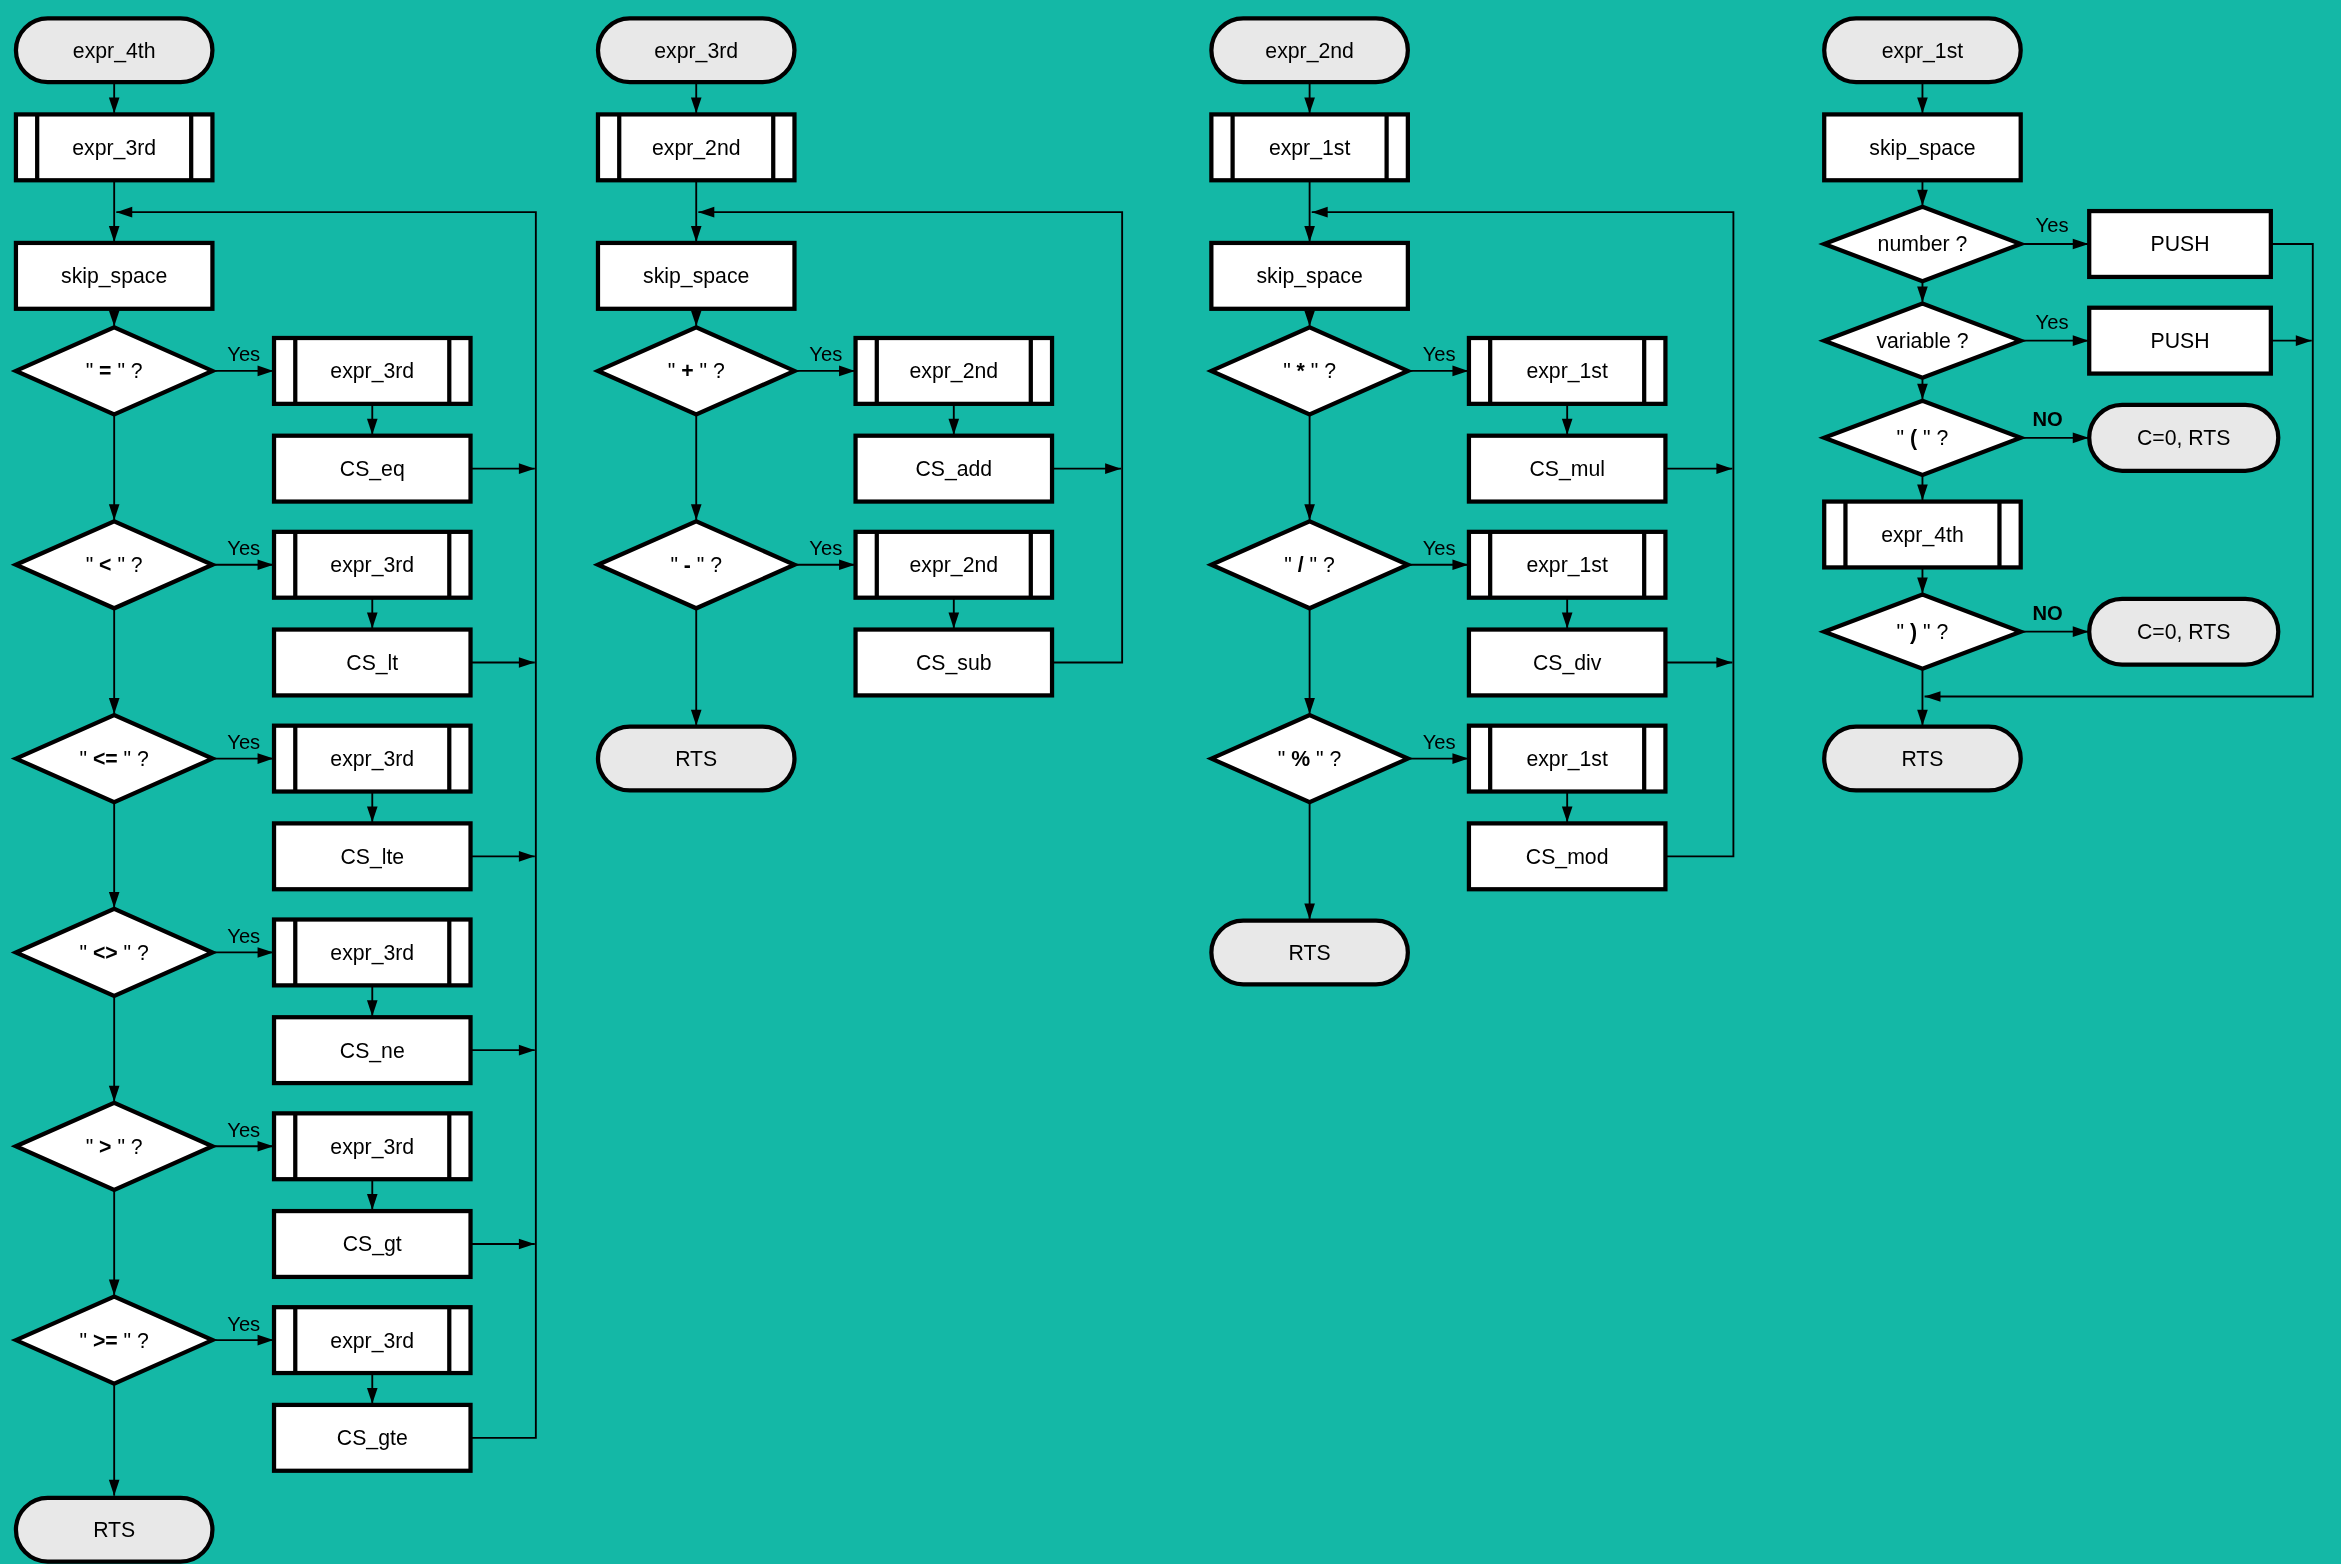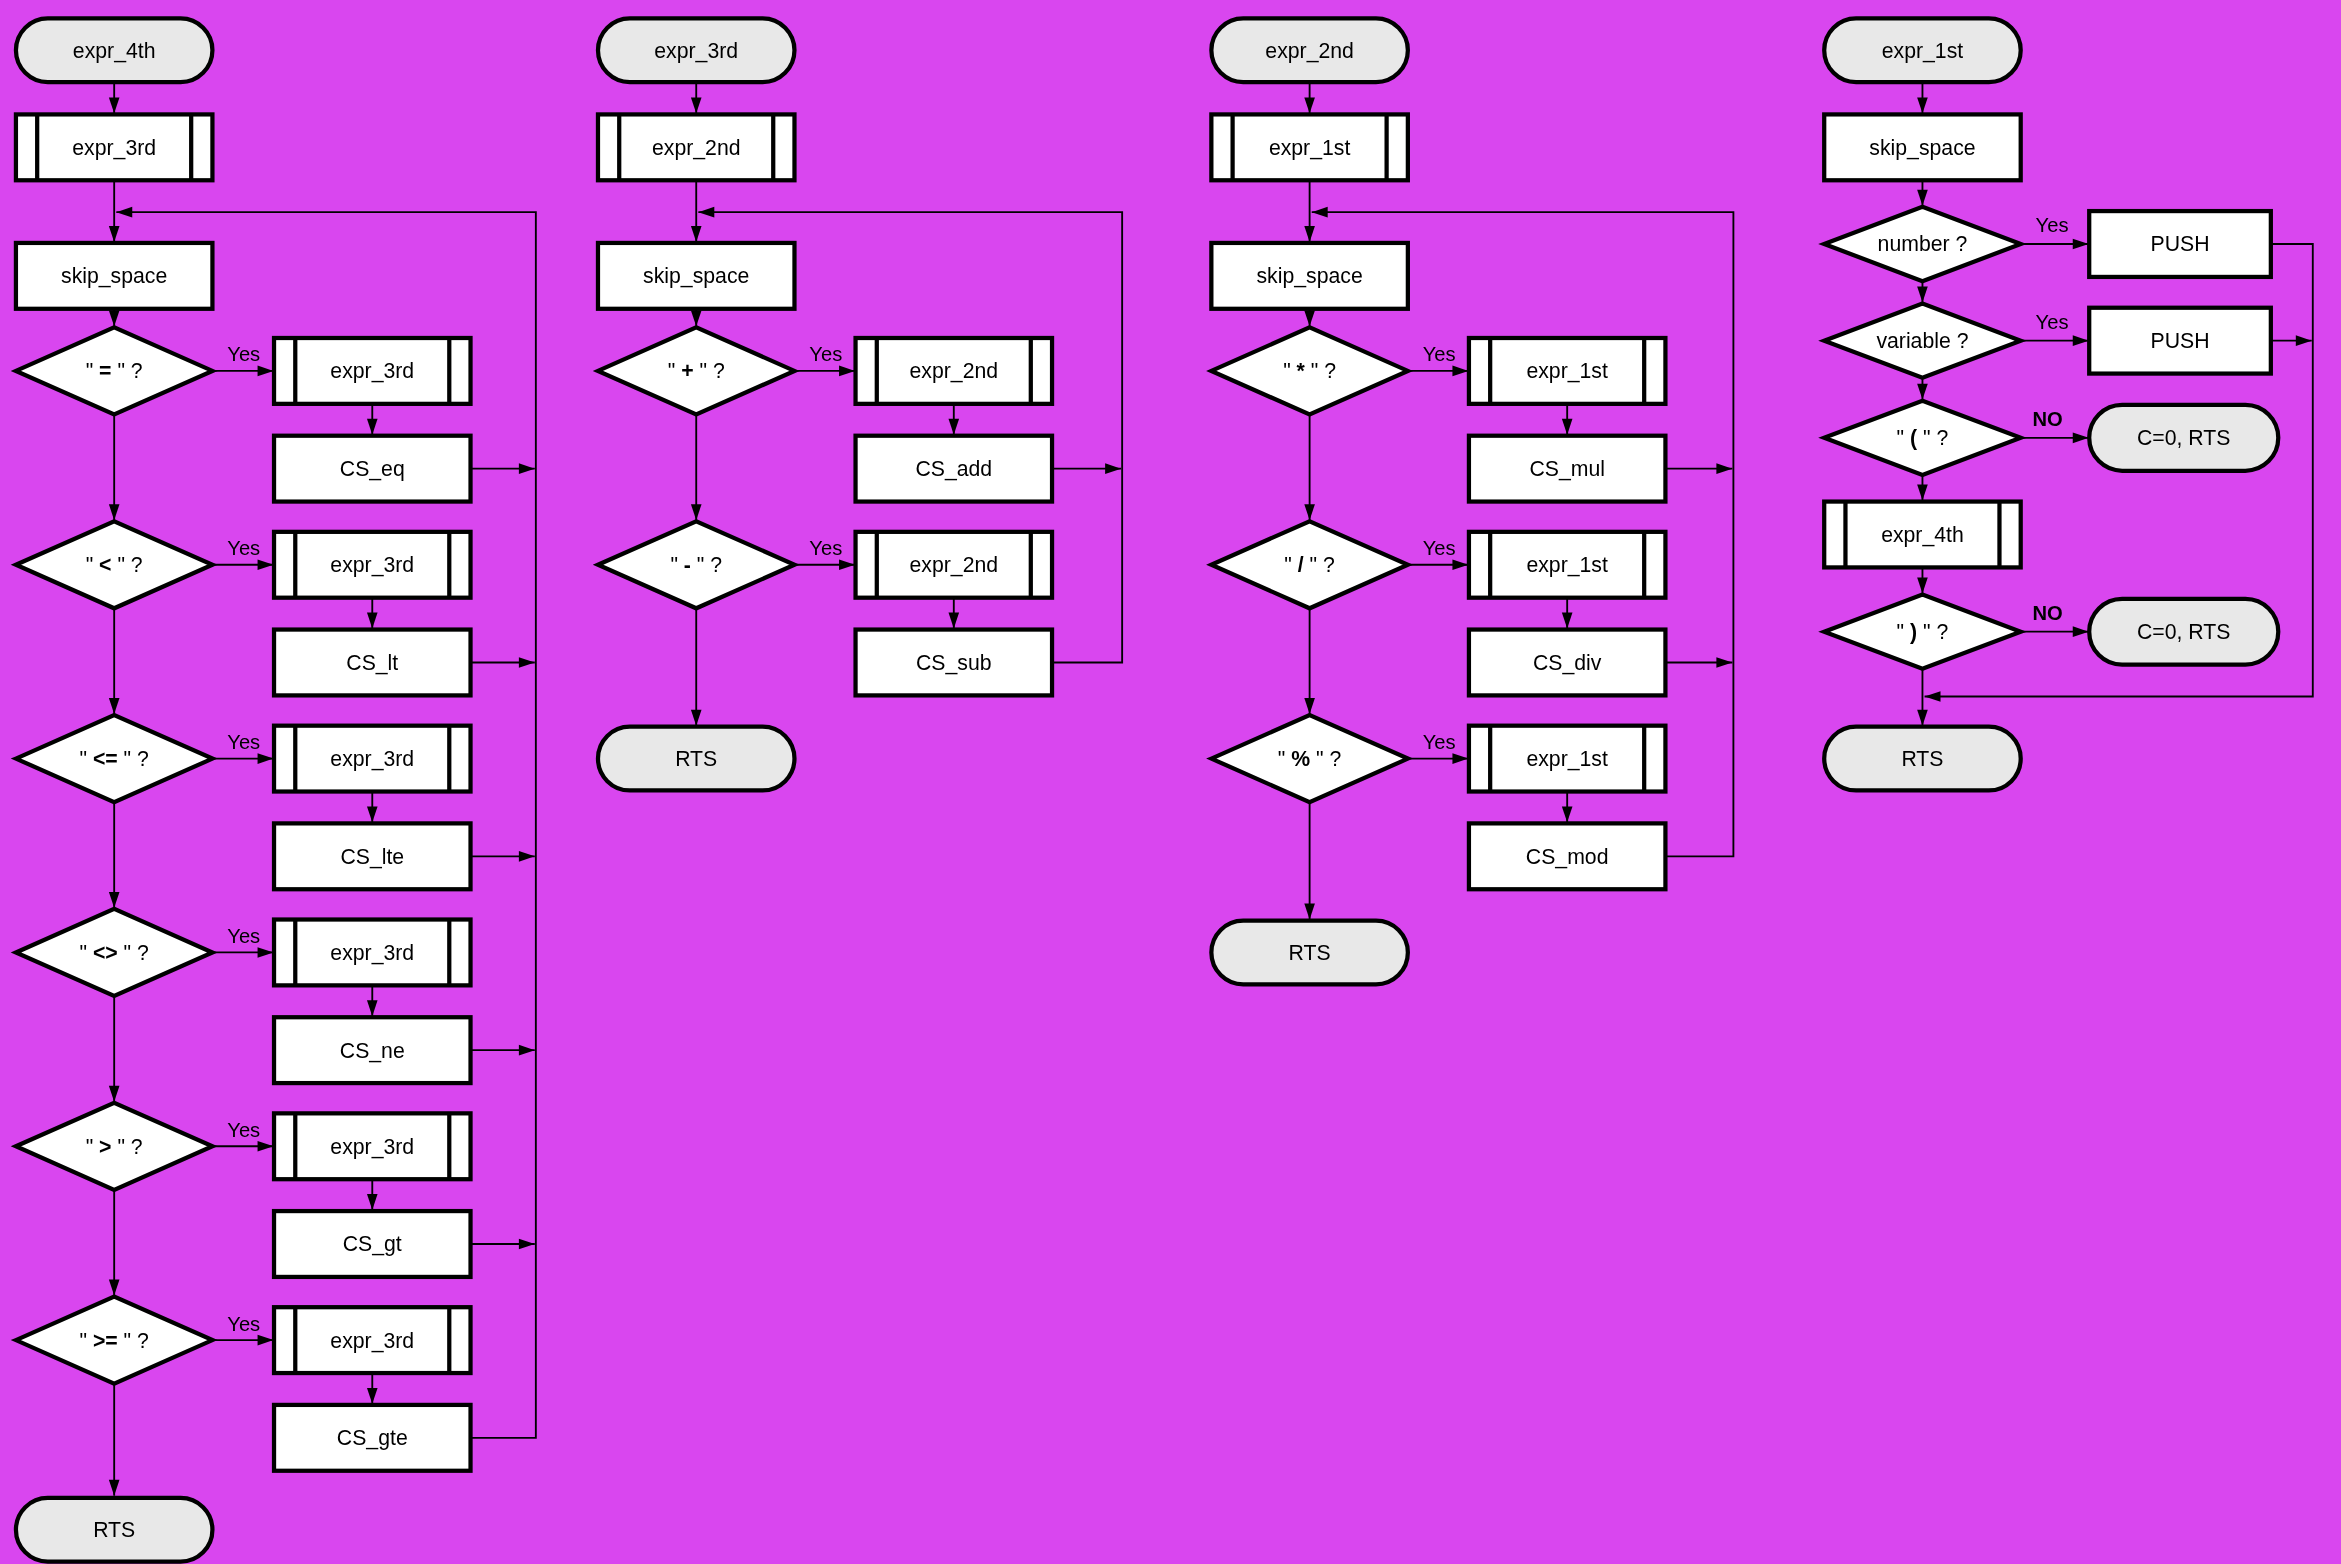--- a/index.html
+++ b/index.html
@@ -4,21 +4,21 @@
 <style>
   html, body {
     margin: 0;
     padding: 0;
     background: #ffffff;
   }
   #canvas {
     position: relative;
     width: 2342px;
     height: 1565px;
-    background: #d946ef;
+    background: #14b8a6;
     font-family: "Liberation Sans", "DejaVu Sans", sans-serif;
   }
   svg { display: block; }
   text {
     font-family: "Liberation Sans", "DejaVu Sans", sans-serif;
     fill: #000000;
   }
 </style>
 </head>
 <body>

